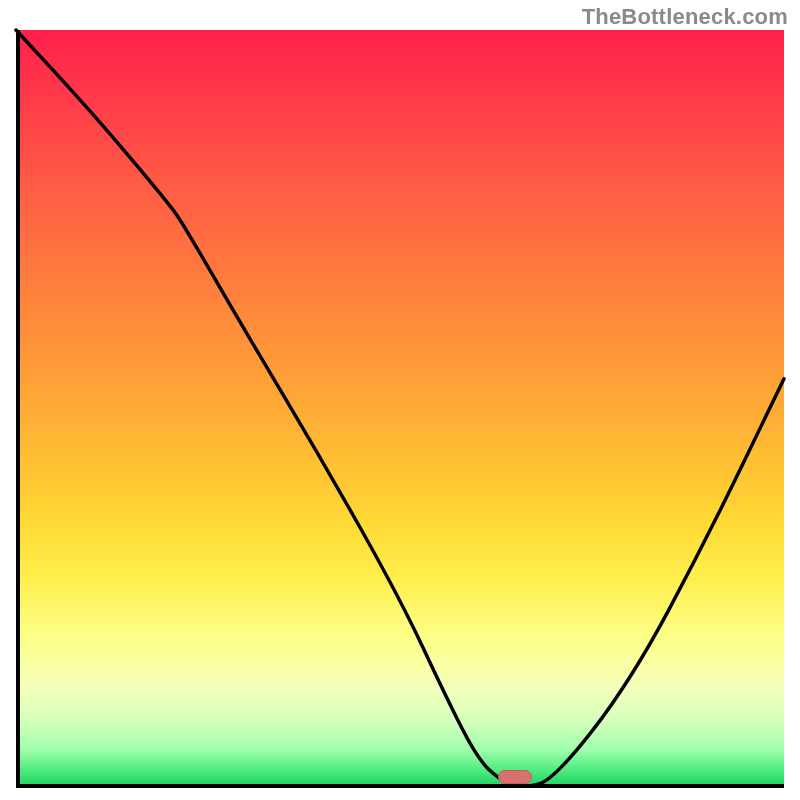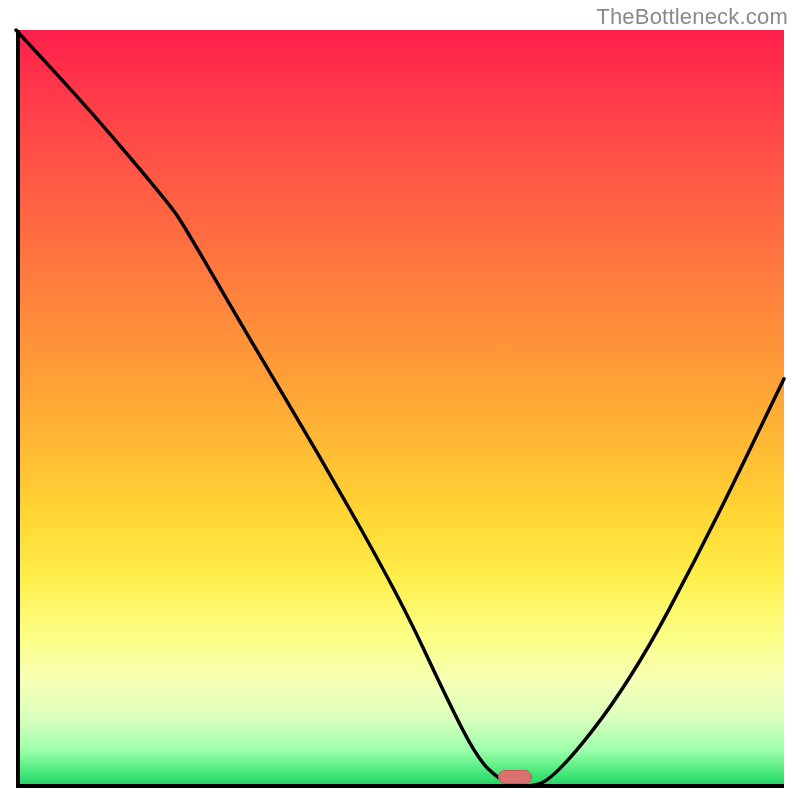--- a/index.html
+++ b/index.html
@@ -15,21 +15,21 @@
     position: relative;
     width: 800px;
     height: 800px;
     background: #ffffff;
   }
   .watermark {
     position: absolute;
     top: 4px;
     right: 12px;
     font-size: 22px;
-    font-weight: normal;
+    font-weight: bold;
     color: #8a8a8a;
     letter-spacing: 0.2px;
     user-select: none;
   }
   .plot-area {
     position: absolute;
     left: 16px;
     top: 30px;
     width: 768px;
     height: 758px;

